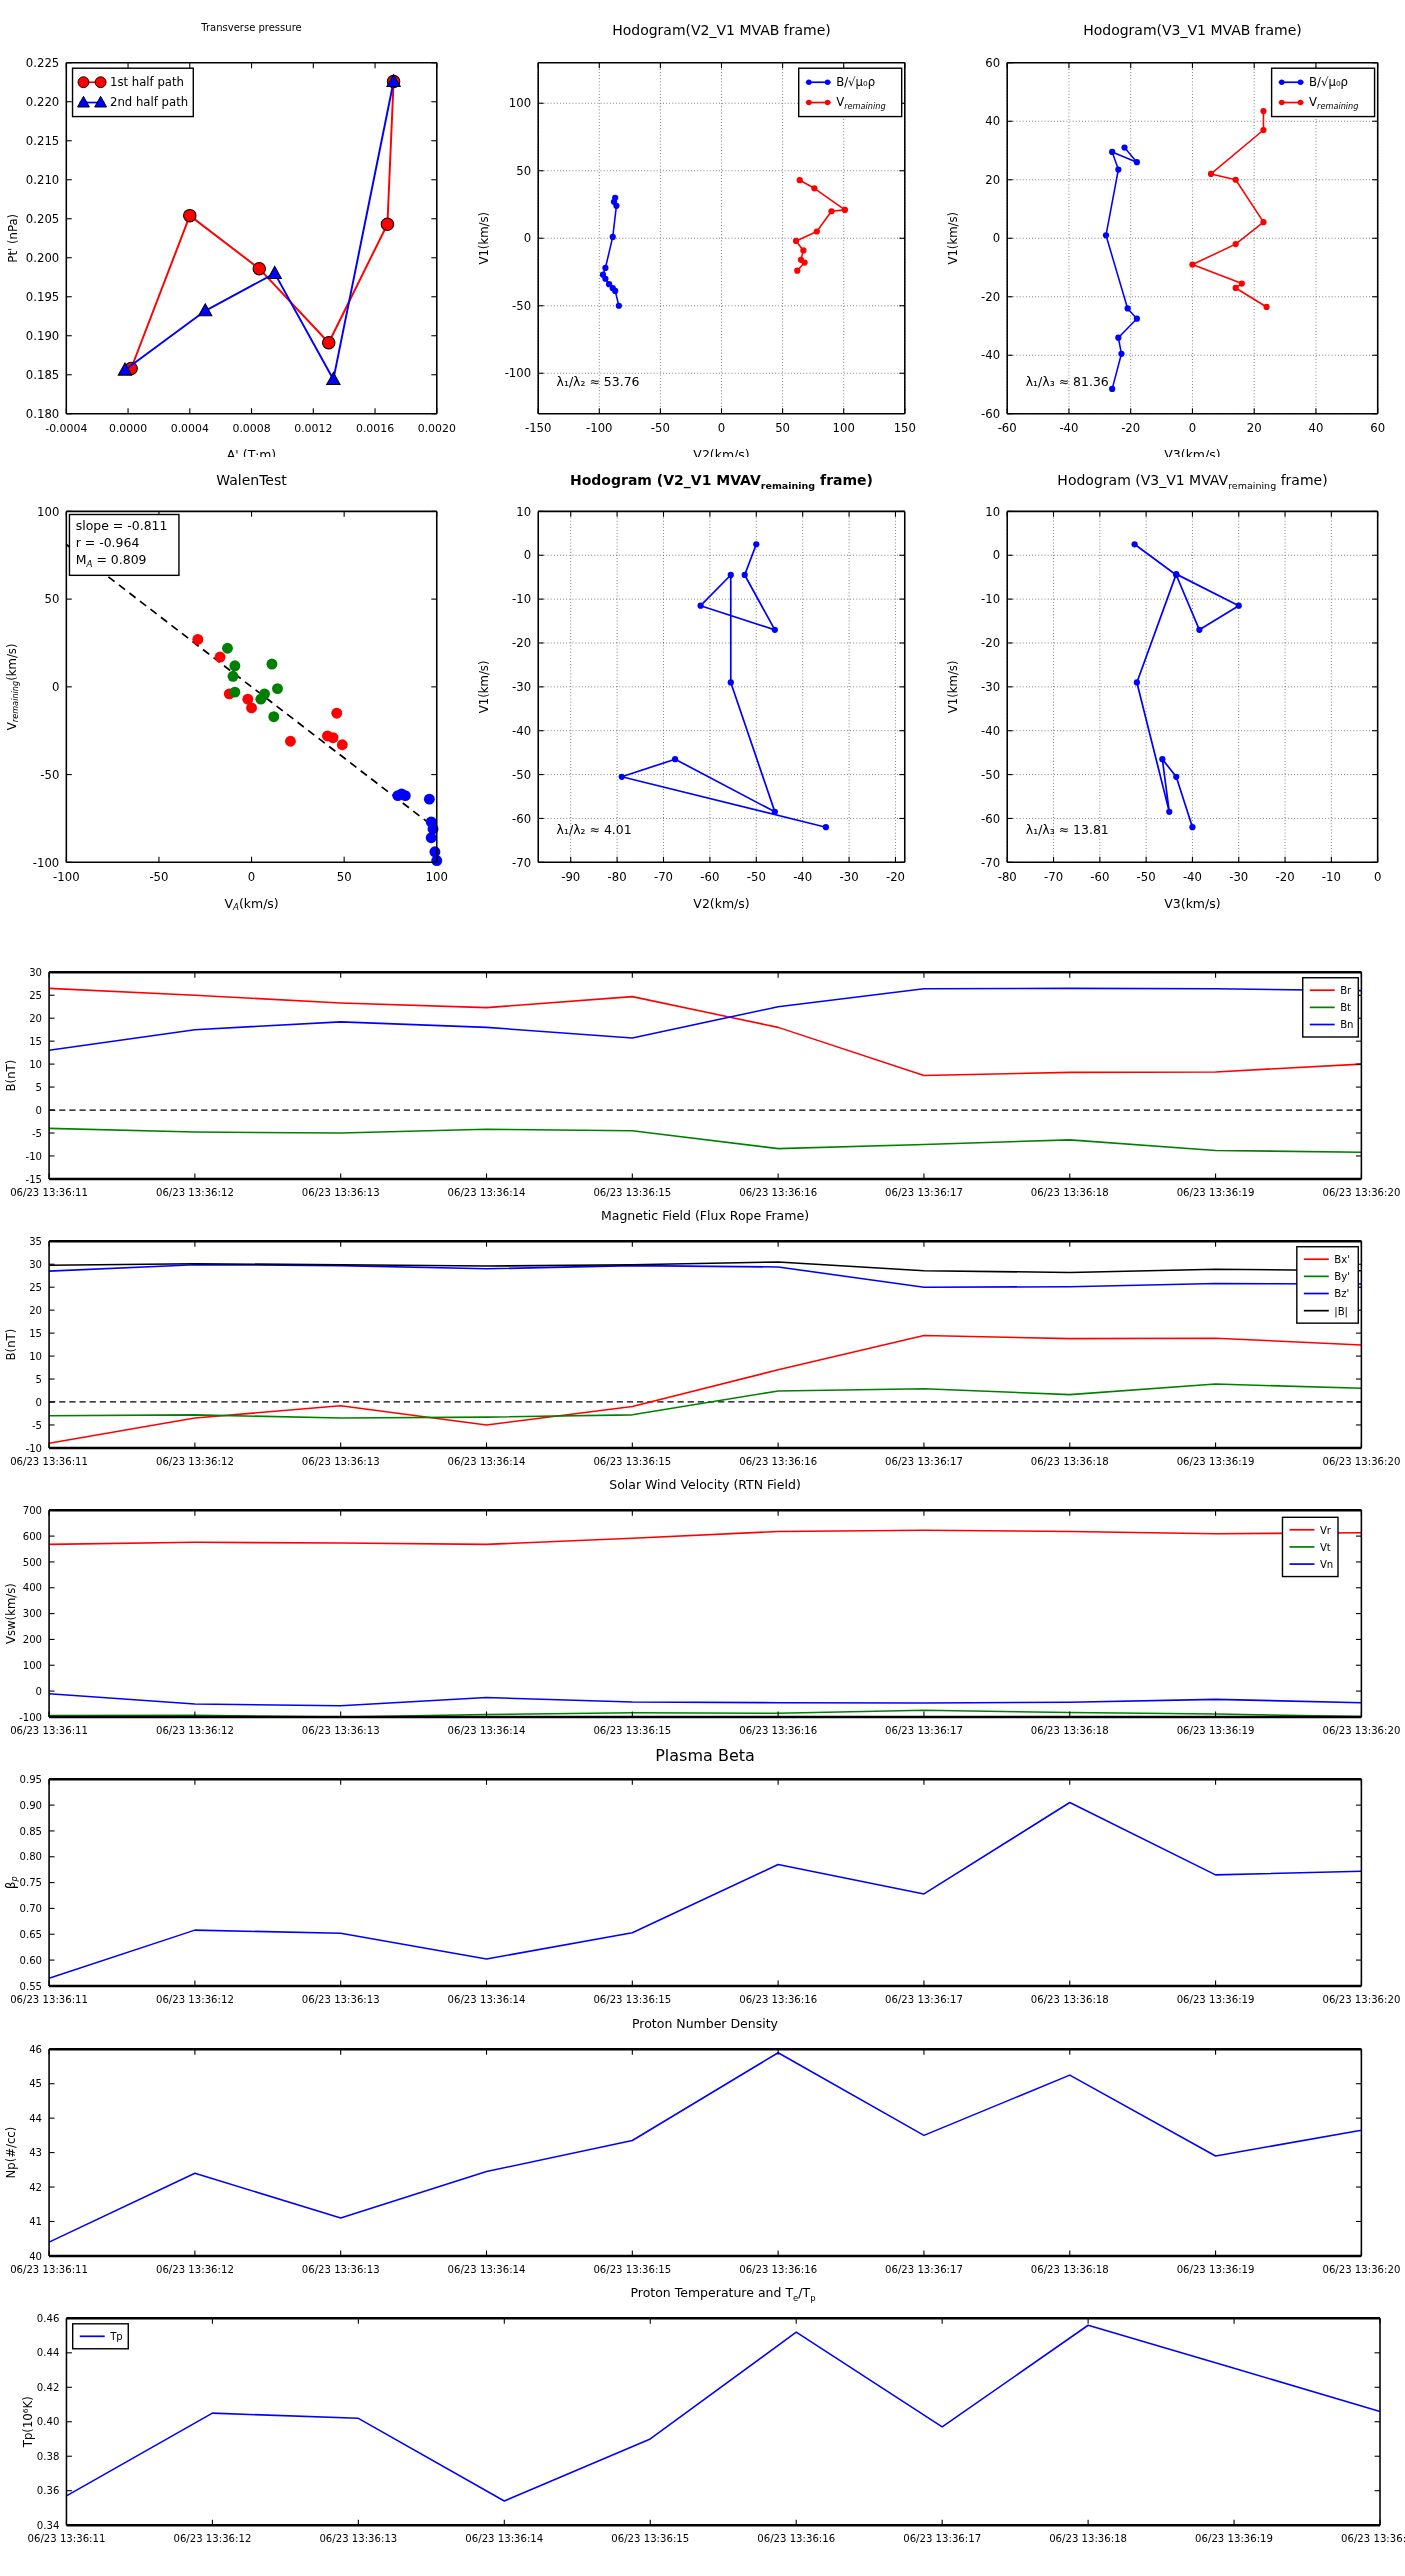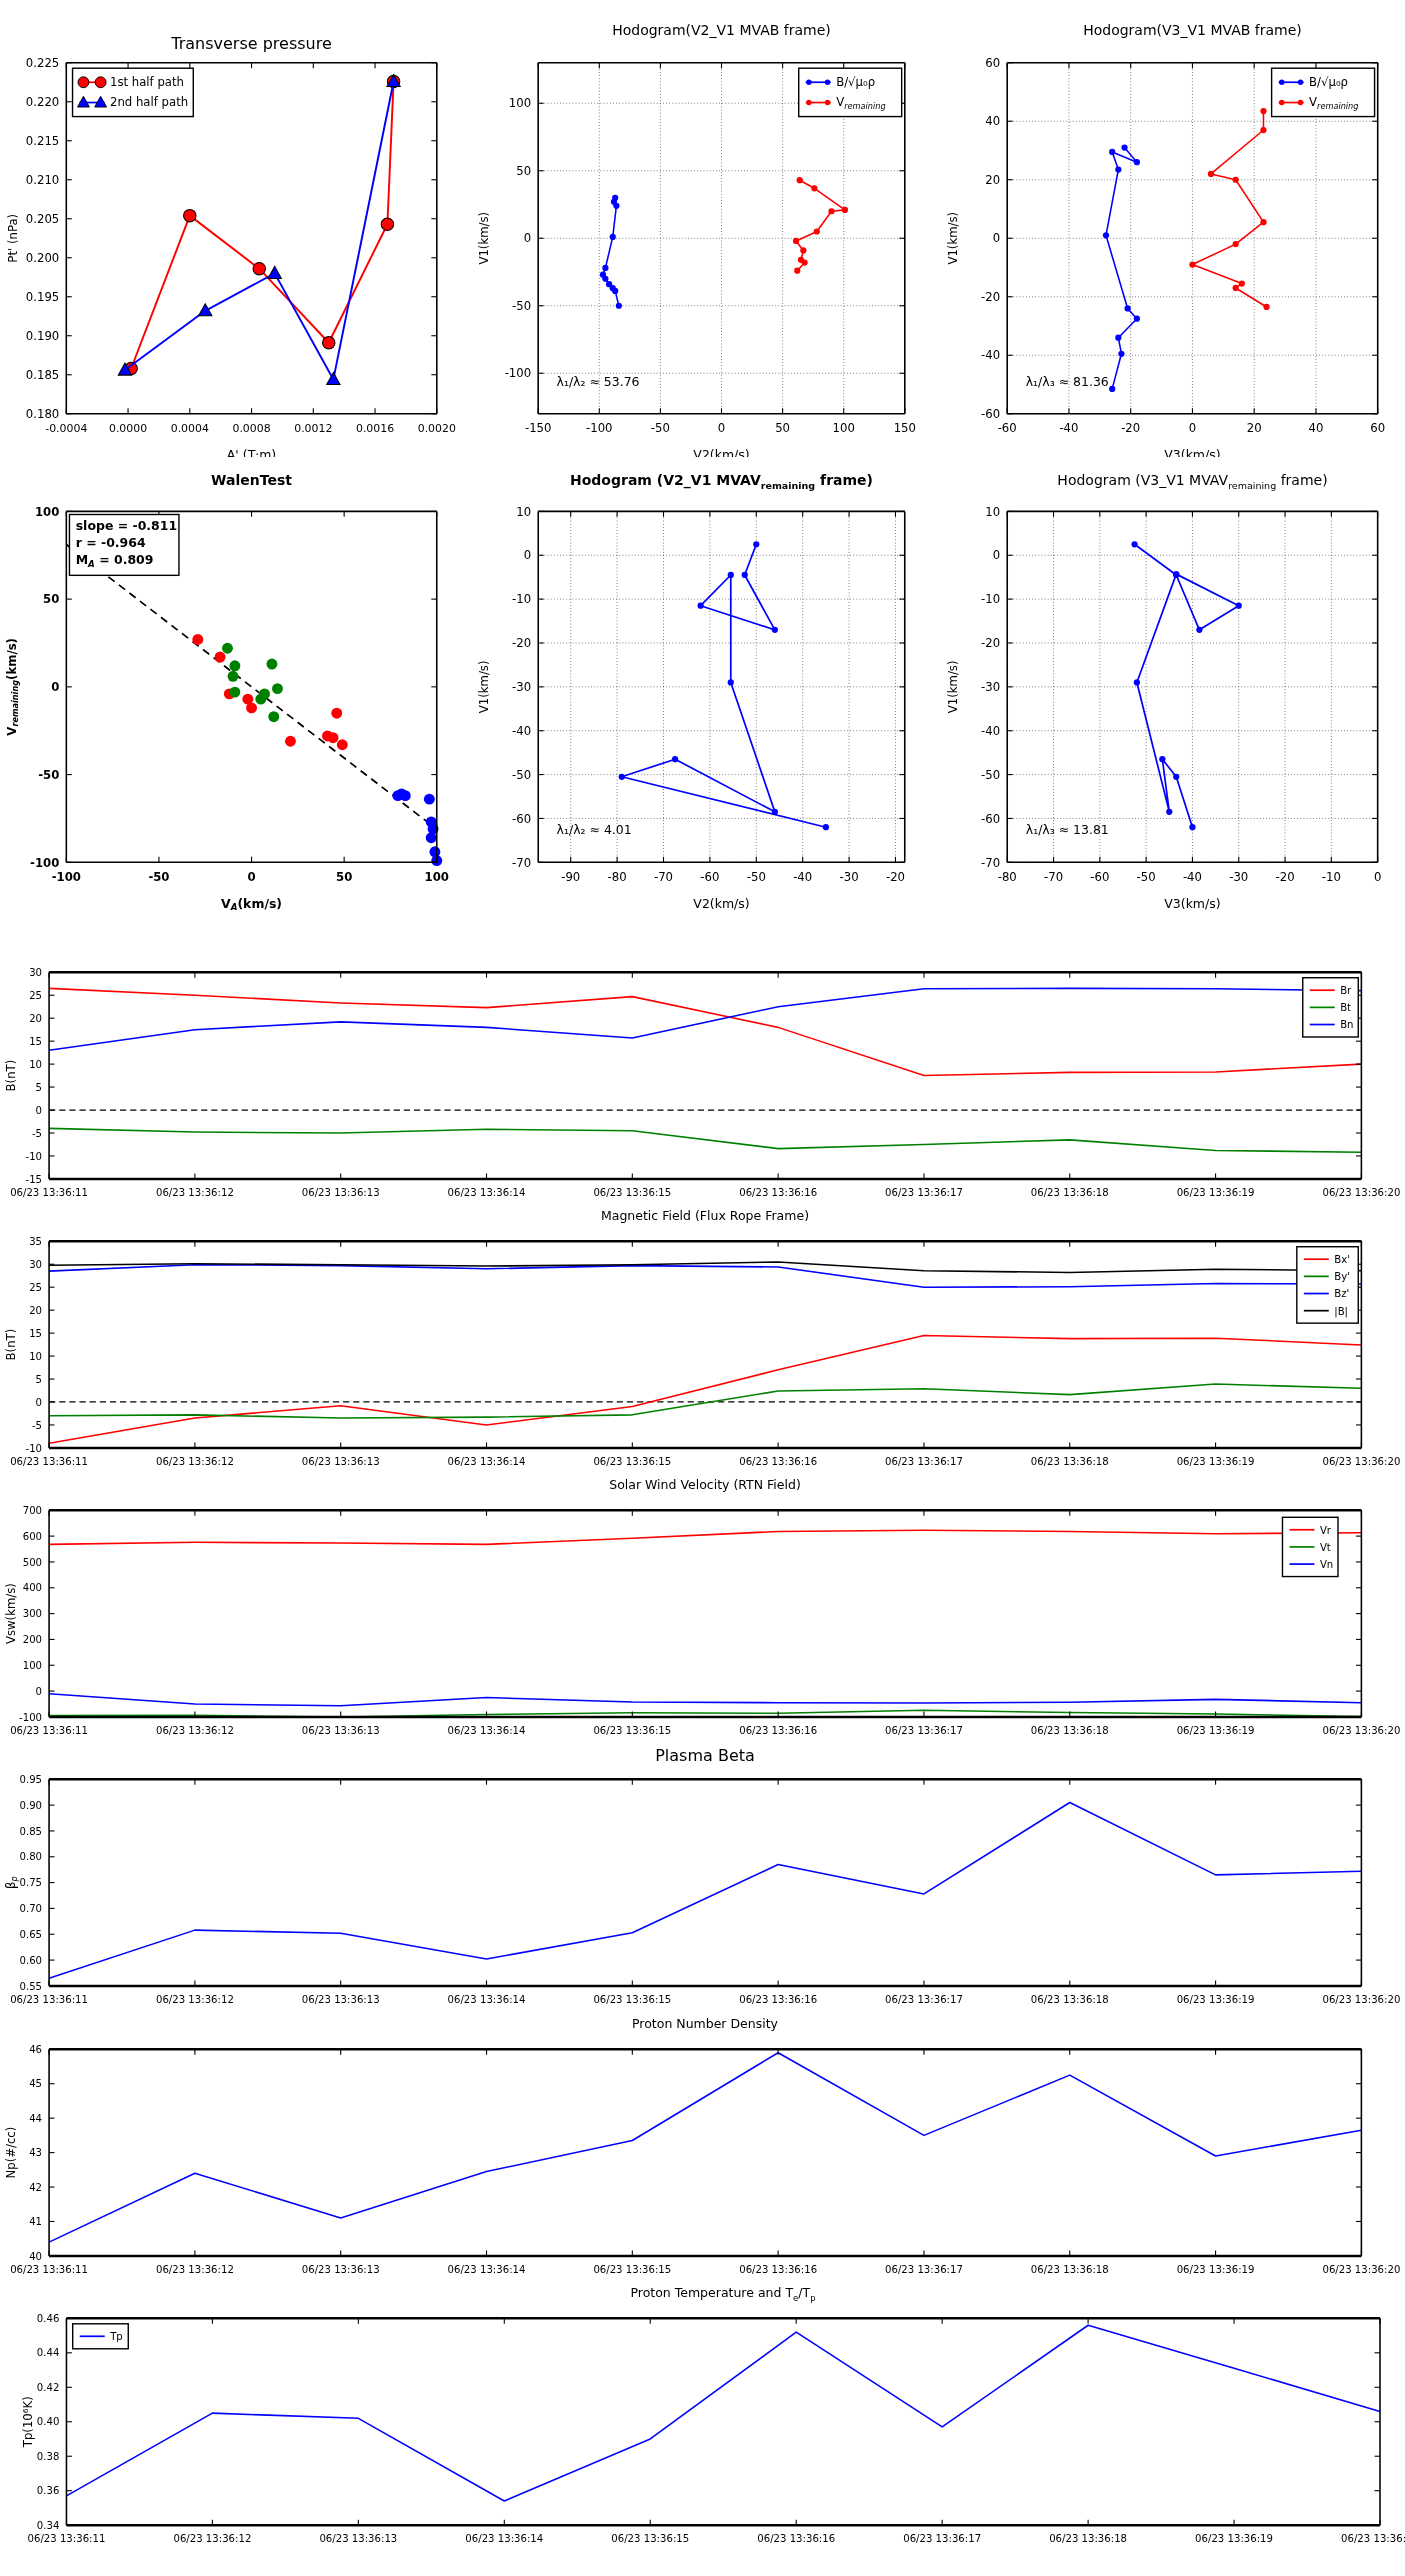--- a/index.html
+++ b/index.html
@@ -6,21 +6,21 @@
   body{width:1405px;height:2576px;position:relative;font-family:"DejaVu Sans",sans-serif;}
   .plot{position:absolute;}
   .plot svg{position:absolute;left:0;top:0;}
   .plot-title{position:absolute;text-align:center;color:#000;white-space:nowrap;}
   sub{font-size:68%;}
 </style>
 </head>
 <body>
 
 <div class="plot" style="left:0px;top:0px;width:468px;height:457px;">
-  <div class="plot-title" style="left: 66px; width: 371px; top: 22px; font-size: 16px; margin-top: 12px;">Transverse pressure</div>
+  <div class="plot-title" style="left: 66px; width: 371px; top: 22px; font-size: 10px;">Transverse pressure</div>
   <svg width="468" height="457" viewBox="0 0 600 585">
       <polyline points="168.125,472 243.33333333333331,276 332.39583333333326,344 421.4583333333333,439.00000000000006 496.6666666666667,286.9999999999999 504.58333333333326,104.00000000000013" fill="none" stroke="#ff0000" stroke-width="2.5" stroke-linejoin="round"></polyline>
       <circle cx="168.125" cy="472" r="8" fill="#ff0000" stroke="#000" stroke-width="1.3"></circle>
       <circle cx="243.33333333333331" cy="276" r="8" fill="#ff0000" stroke="#000" stroke-width="1.3"></circle>
       <circle cx="332.39583333333326" cy="344" r="8" fill="#ff0000" stroke="#000" stroke-width="1.3"></circle>
       <circle cx="421.4583333333333" cy="439.00000000000006" r="8" fill="#ff0000" stroke="#000" stroke-width="1.3"></circle>
       <circle cx="496.6666666666667" cy="286.9999999999999" r="8" fill="#ff0000" stroke="#000" stroke-width="1.3"></circle>
       <circle cx="504.58333333333326" cy="104.00000000000013" r="8" fill="#ff0000" stroke="#000" stroke-width="1.3"></circle>
       <polyline points="160.20833333333331,474.0000000000001 263.125,397.99999999999983 352.1875,349.9999999999999 427.39583333333326,485.9999999999999 504.58333333333326,104.00000000000013" fill="none" stroke="#0000ff" stroke-width="2.5" stroke-linejoin="round"></polyline>
       <path d="M 160.20833333333331 465.0000000000001 L 151.6583333333333 480.48000000000013 L 168.75833333333333 480.48000000000013 Z" fill="#0000ff" stroke="#000" stroke-width="1.3"></path>
@@ -280,21 +280,21 @@
       <line x1="438" y1="105" x2="470" y2="105" stroke="#0000ff" stroke-width="2.2"></line>
       <circle cx="442" cy="105" r="3.5" fill="#0000ff"></circle>
       <circle cx="466" cy="105" r="3.5" fill="#0000ff"></circle>
       <text x="477" y="110" text-anchor="start" font-size="15" fill="#000" font-family="&quot;DejaVu Sans&quot;,sans-serif"><tspan>B/√μ₀ρ</tspan></text>
       <line x1="438" y1="131" x2="470" y2="131" stroke="#ff0000" stroke-width="2.2"></line>
       <circle cx="442" cy="131" r="3.5" fill="#ff0000"></circle>
       <circle cx="466" cy="131" r="3.5" fill="#ff0000"></circle>
       <text x="477" y="136" text-anchor="start" font-size="15" fill="#000" font-family="&quot;DejaVu Sans&quot;,sans-serif"><tspan>V</tspan><tspan font-size="10.5" dy="3.3" font-style="italic">remaining</tspan><tspan dy="-3.3">​</tspan></text>
     </svg>
 </div>
-<div class="plot" style="left:0px;top:449px;width:468px;height:464px;font-weight:bold;">
+<div class="plot" style="left:0px;top:449px;width:468px;height:464px;">
   <div class="plot-title" style="left: 66px; width: 371px; top: 23.4px; font-size: 14px;">WalenTest</div>
   <svg width="468" height="464" viewBox="0 0 600 595">
       <line x1="85" y1="122.525" x2="560" y2="487.47499999999997" stroke="#000" stroke-width="2.2" stroke-dasharray="10,7"></line>
       <circle cx="253.625" cy="244.25" r="7" fill="#ff0000"></circle>
       <circle cx="282.125" cy="266.75" r="7" fill="#ff0000"></circle>
       <circle cx="294" cy="314" r="7" fill="#ff0000"></circle>
       <circle cx="317.75" cy="320.75" r="7" fill="#ff0000"></circle>
       <circle cx="322.5" cy="332" r="7" fill="#ff0000"></circle>
       <circle cx="372.375" cy="374.75" r="7" fill="#ff0000"></circle>
       <circle cx="419.875" cy="368" r="7" fill="#ff0000"></circle>

